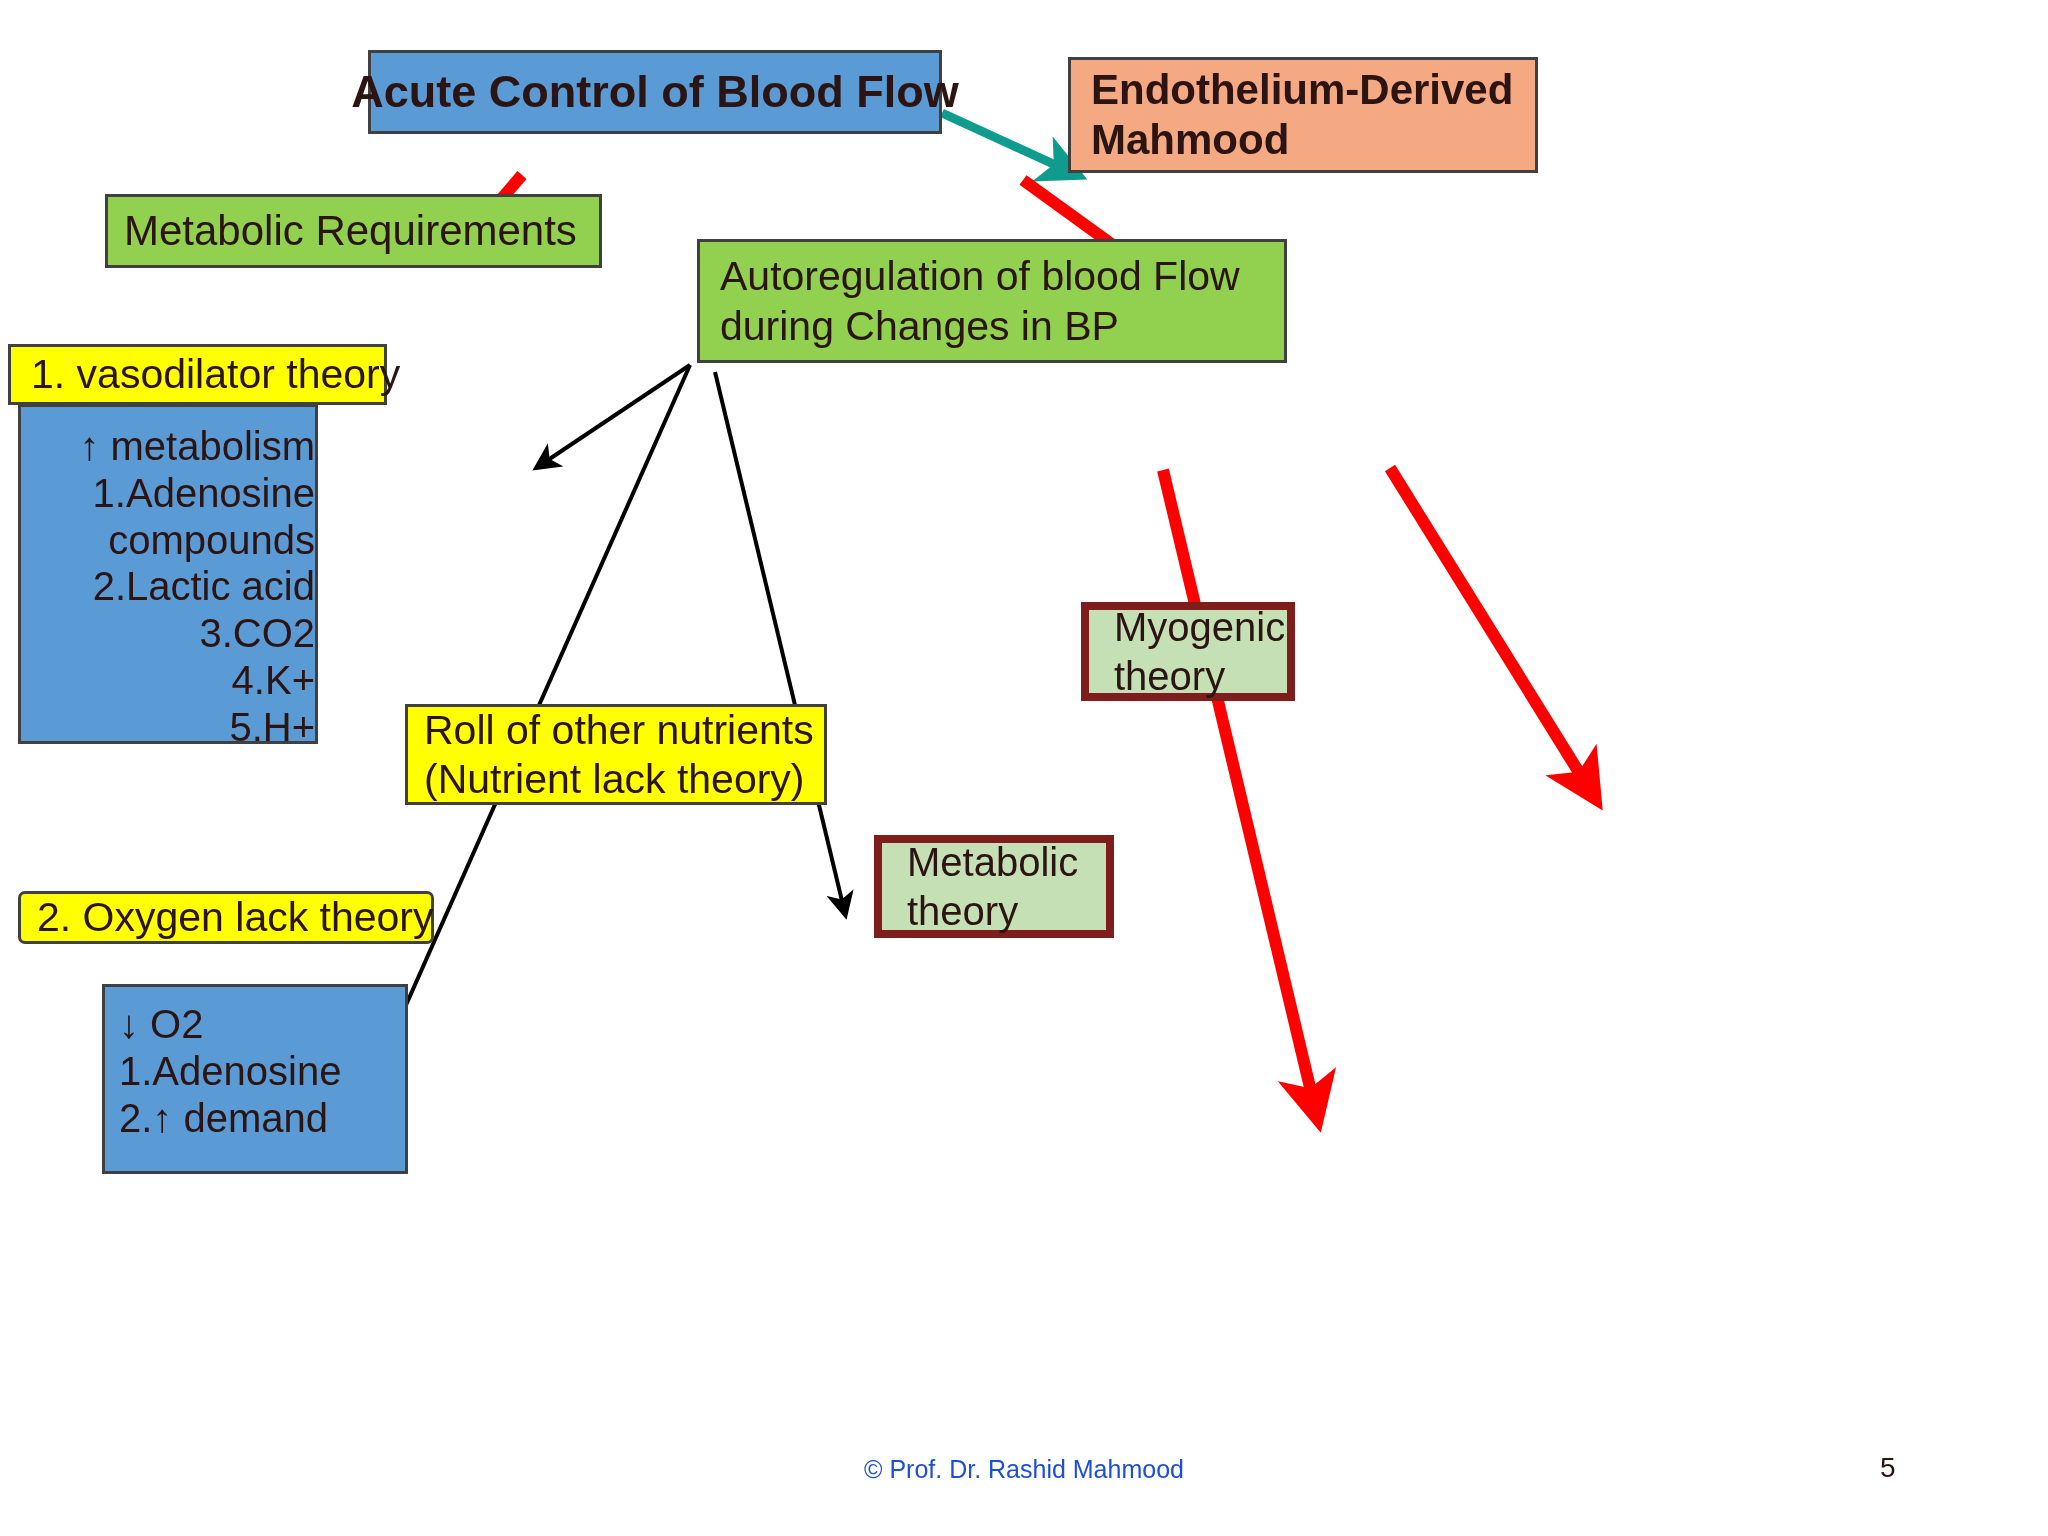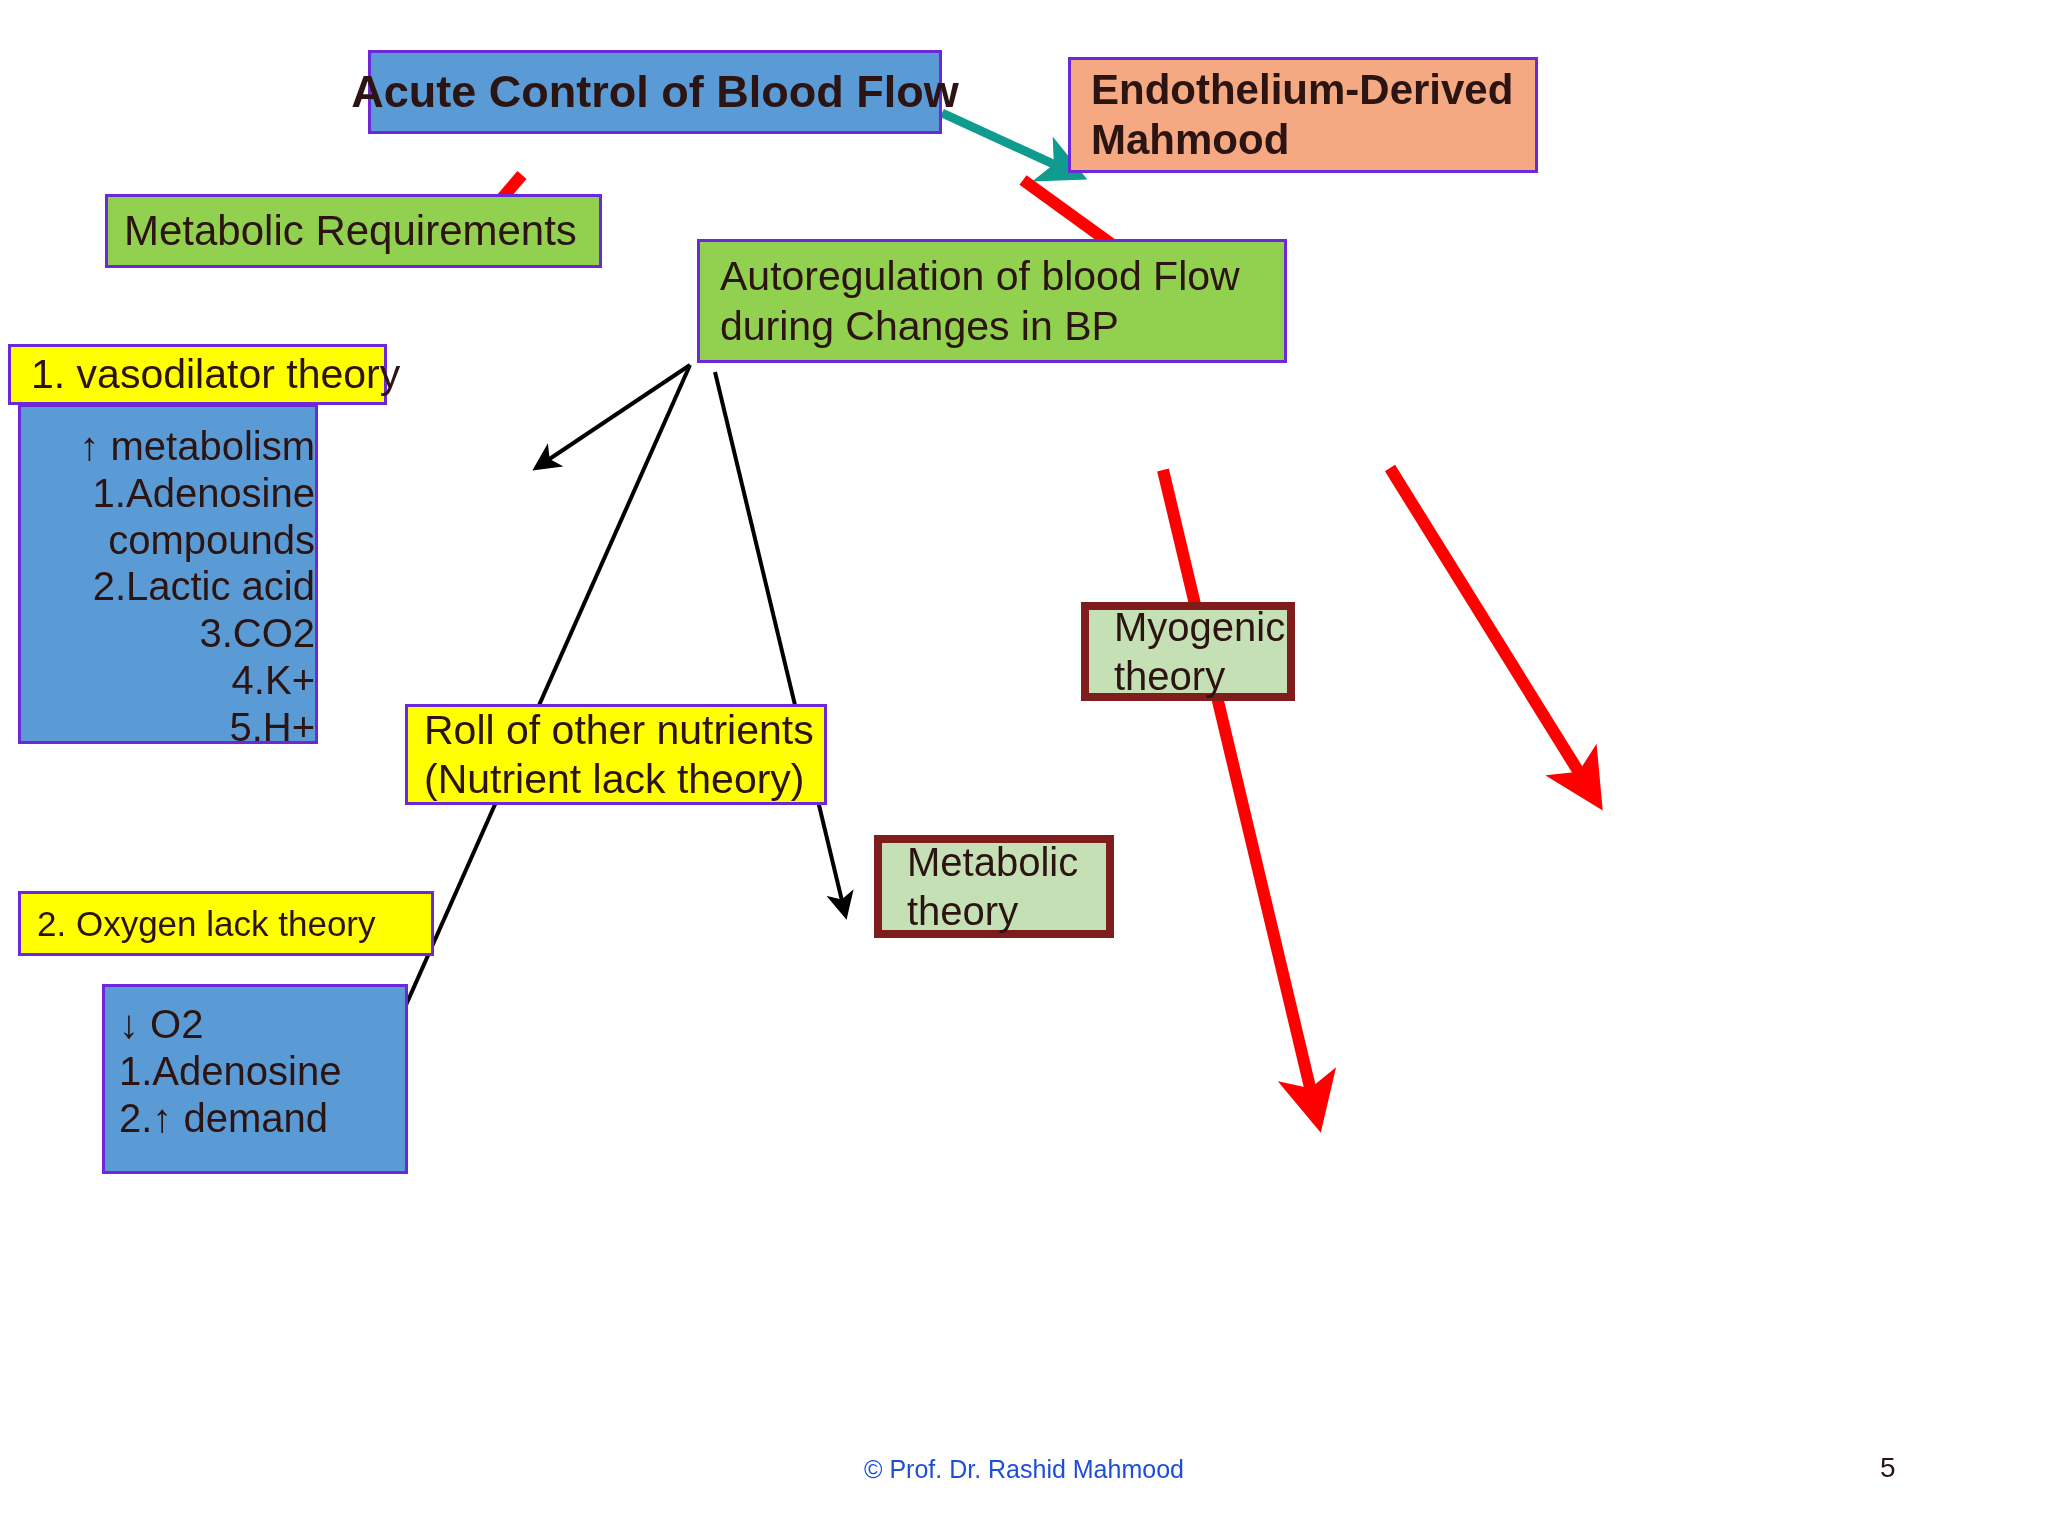--- a/index.html
+++ b/index.html
@@ -22,21 +22,21 @@
     left: 0;
     top: 0;
     width: 2048px;
     height: 1536px;
     pointer-events: none;
     z-index: 5;
   }
   .box {
     position: absolute;
     box-sizing: border-box;
-    border: 3px solid #6d28d9;
+    border: 3px solid #404040;
     color: #2b1412;
     z-index: 10;
     display: flex;
     flex-direction: column;
     justify-content: center;
   }
   .box .line {
     display: block;
     white-space: pre;
   }
@@ -91,24 +91,25 @@
   .box-nutrients {
     left: 405px; top: 704px;
     width: 422px; height: 101px;
     background: #FFFF00;
     font-size: 41px;
     padding-left: 16px;
     line-height: 1.18;
   }
   .box-oxygen-lack {
     left: 18px; top: 891px;
-    width: 416px; height: 65px;
+    width: 416px; height: 53px;
     background: #FFFF00;
-    font-size: 35px;
+    font-size: 41px;
     padding-left: 16px;
+    border-radius: 7px;
   }
 
   
   .box-detail {
     background: #5B9BD5;
     font-size: 40px;
     line-height: 1.17;
     justify-content: flex-start;
   }
   .box-vasodilator-detail {

